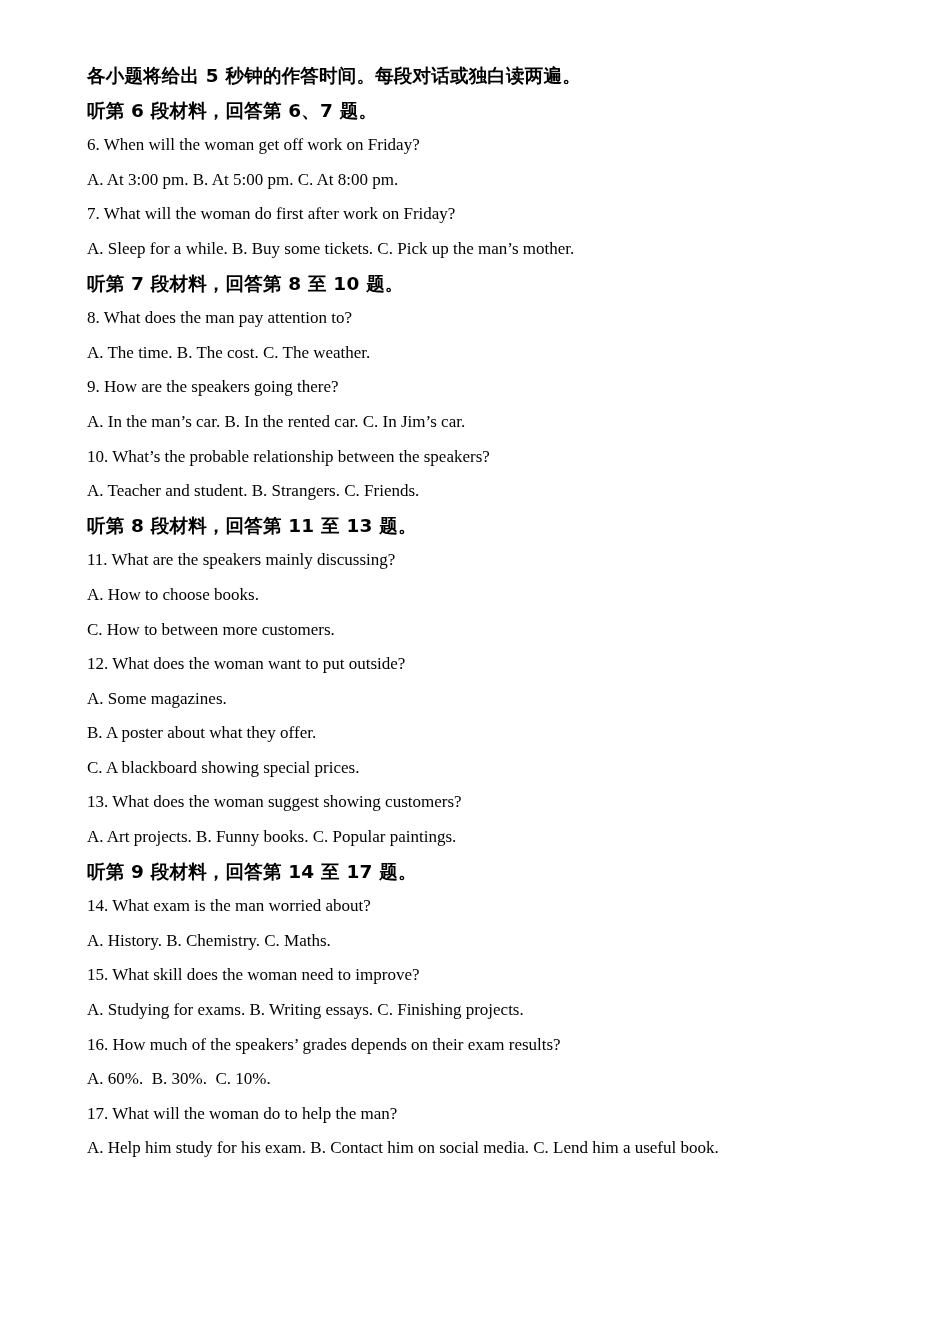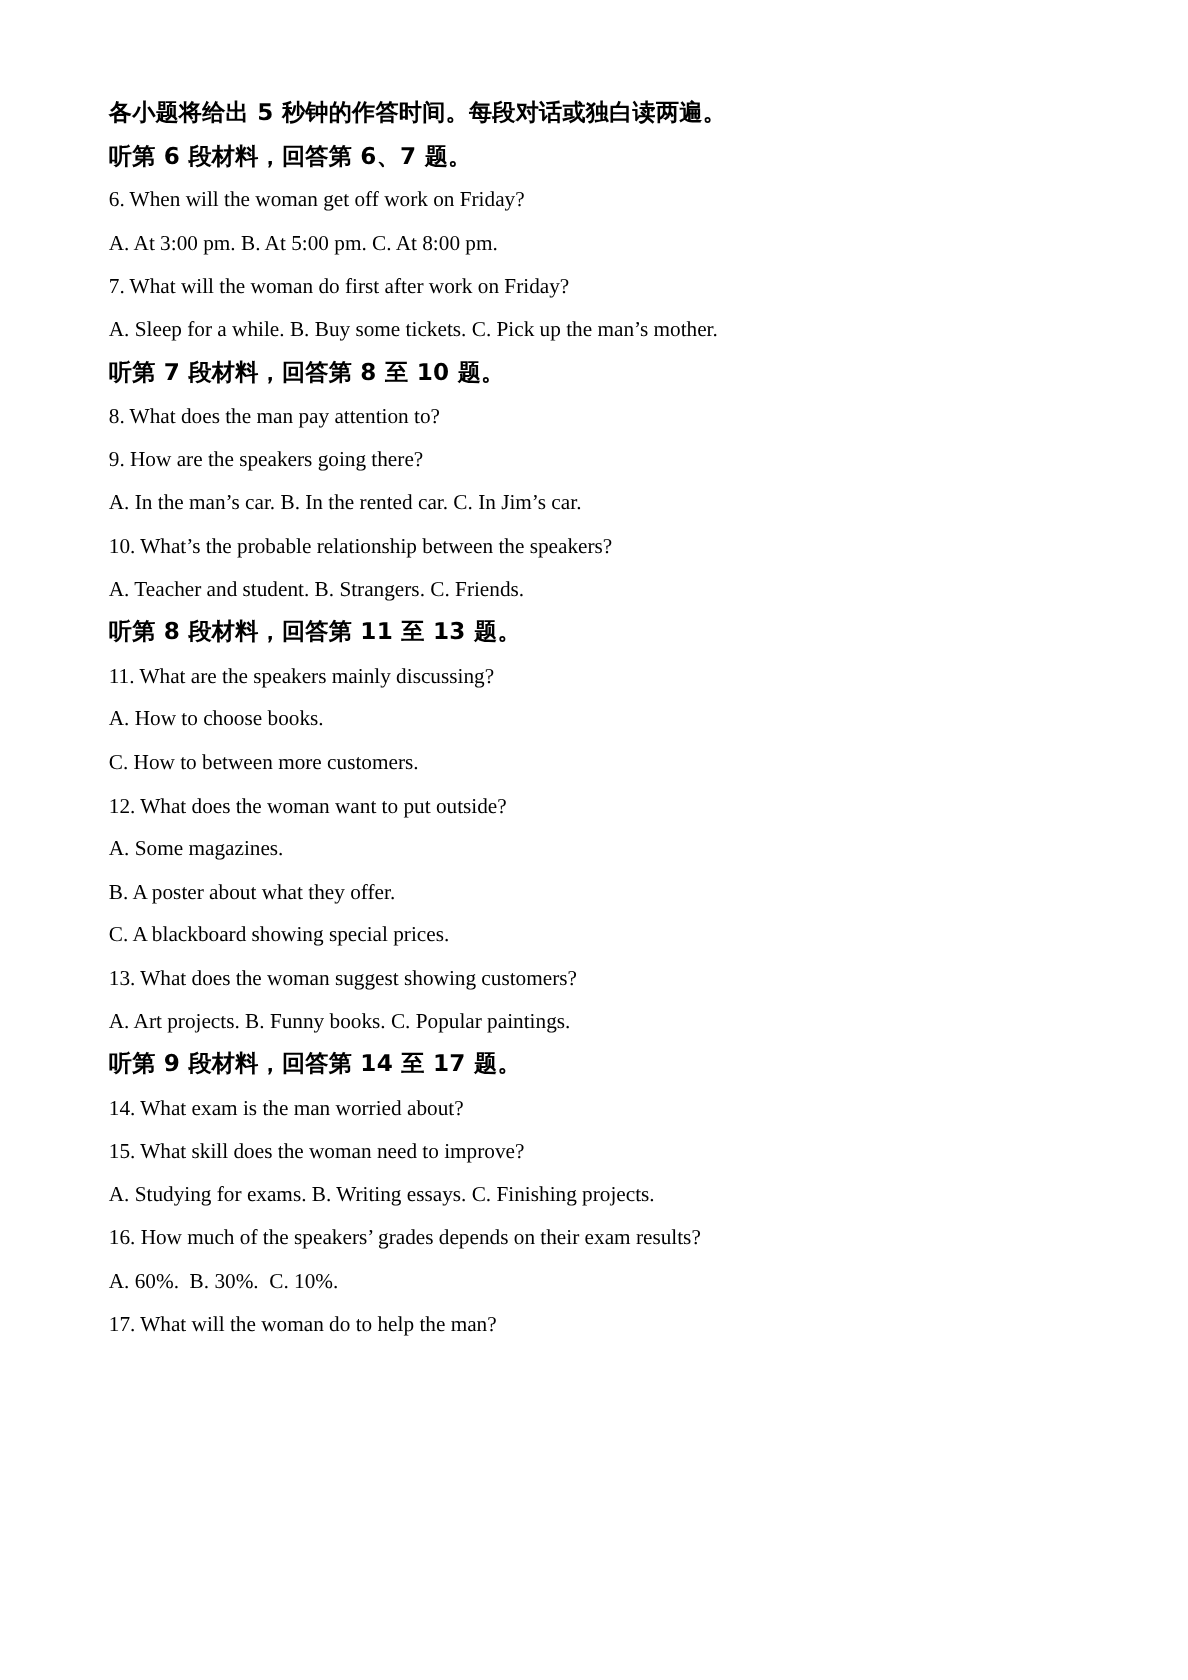--- a/index.html
+++ b/index.html
@@ -11,21 +11,21 @@
       width: 950px;
       height: 1344px;
       position: relative;
       overflow: hidden;
       font-family: "Liberation Serif", "DejaVu Serif", serif;
       color: #000000;
     }
     .page {
       position: absolute;
       left: 87px;
-      top: 74px;
+      top: 59px;
       width: 800px;
     }
     .line {
       height: 34.6px;
       line-height: 34.6px;
       font-size: 17px;
       white-space: pre;
     }
     .heading {
       font-weight: bold;
@@ -44,20 +44,21 @@
     <div class="line heading">听第 6 段材料，回答第 6、7 题。</div>
     <div class="line">6. When will the woman get off work on Friday?</div>
     <div class="line">A. At 3:00 pm. B. At 5:00 pm. C. At 8:00 pm.</div>
     <div class="line">7. What will the woman do first after work on Friday?</div>
     <div class="line">A. Sleep for a while. B. Buy some tickets. C. Pick up the man’s mother.</div>
   </div>
 
   <div>
     <div class="line heading">听第 7 段材料，回答第 8 至 10 题。</div>
     <div class="line">8. What does the man pay attention to?</div>
+    <div class="line">A. The time. B. The cost. C. The weather.</div>
     <div class="line">9. How are the speakers going there?</div>
     <div class="line">A. In the man’s car. B. In the rented car. C. In Jim’s car.</div>
     <div class="line">10. What’s the probable relationship between the speakers?</div>
     <div class="line">A. Teacher and student. B. Strangers. C. Friends.</div>
   </div>
 
   <div>
     <div class="line heading">听第 8 段材料，回答第 11 至 13 题。</div>
     <div class="line">11. What are the speakers mainly discussing?</div>
     <div class="line">A. How to choose books.</div>
@@ -66,19 +67,21 @@
     <div class="line">A. Some magazines.</div>
     <div class="line">B. A poster about what they offer.</div>
     <div class="line">C. A blackboard showing special prices.</div>
     <div class="line">13. What does the woman suggest showing customers?</div>
     <div class="line">A. Art projects. B. Funny books. C. Popular paintings.</div>
   </div>
 
   <div>
     <div class="line heading">听第 9 段材料，回答第 14 至 17 题。</div>
     <div class="line">14. What exam is the man worried about?</div>
+    <div class="line">A. History. B. Chemistry. C. Maths.</div>
     <div class="line">15. What skill does the woman need to improve?</div>
     <div class="line">A. Studying for exams. B. Writing essays. C. Finishing projects.</div>
     <div class="line">16. How much of the speakers’ grades depends on their exam results?</div>
     <div class="line">A. 60%.  B. 30%.  C. 10%.</div>
     <div class="line">17. What will the woman do to help the man?</div>
+    <div class="line">A. Help him study for his exam. B. Contact him on social media. C. Lend him a useful book.</div>
   </div>
 </div>
 
 </body></html>

